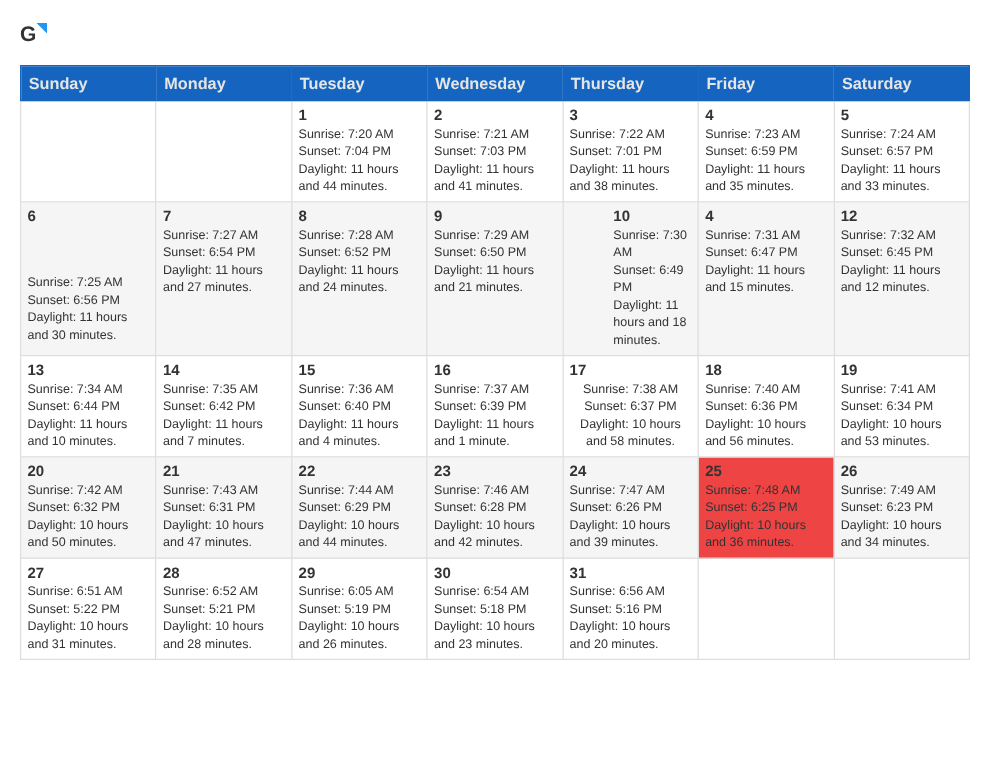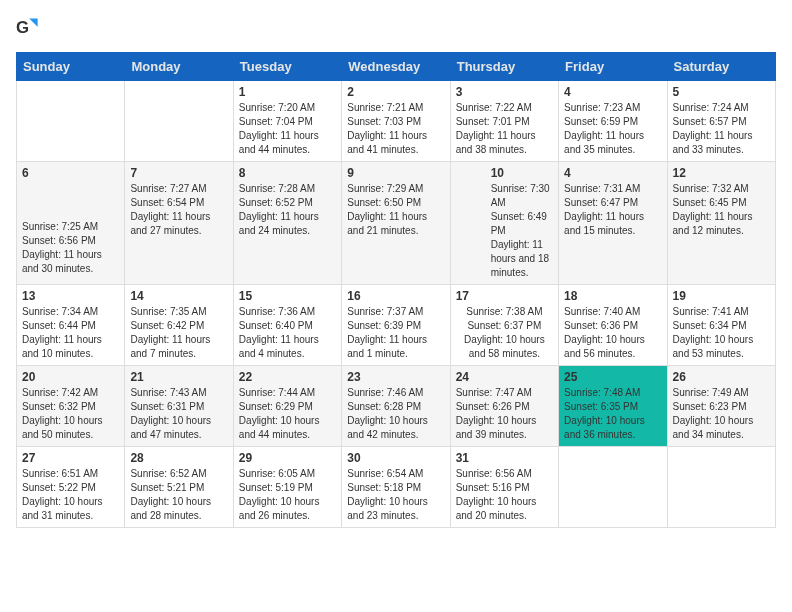--- a/index.html
+++ b/index.html
@@ -258,24 +258,24 @@
           <div class="day-info" style="white-space: pre-line;">Sunrise: 7:46 AM
 Sunset: 6:28 PM
 Daylight: 10 hours and 42 minutes.</div>
         </td>
         <td style="background: rgb(245, 245, 245);">
           <span class="day-number">24</span>
           <div class="day-info" style="white-space: pre-line;">Sunrise: 7:47 AM
 Sunset: 6:26 PM
 Daylight: 10 hours and 39 minutes.</div>
         </td>
-        <td style="background: #14b8a6;">
+        <td style="background: #ef4444;">
           <span class="day-number">25</span>
           <div class="day-info" style="white-space: pre-line;">Sunrise: 7:48 AM
-Sunset: 6:35 PM
+Sunset: 6:25 PM
 Daylight: 10 hours and 36 minutes.</div>
         </td>
         <td style="background: rgb(245, 245, 245);">
           <span class="day-number">26</span>
           <div class="day-info" style="white-space: pre-line;">Sunrise: 7:49 AM
 Sunset: 6:23 PM
 Daylight: 10 hours and 34 minutes.</div>
         </td>
       </tr>
       <tr>

